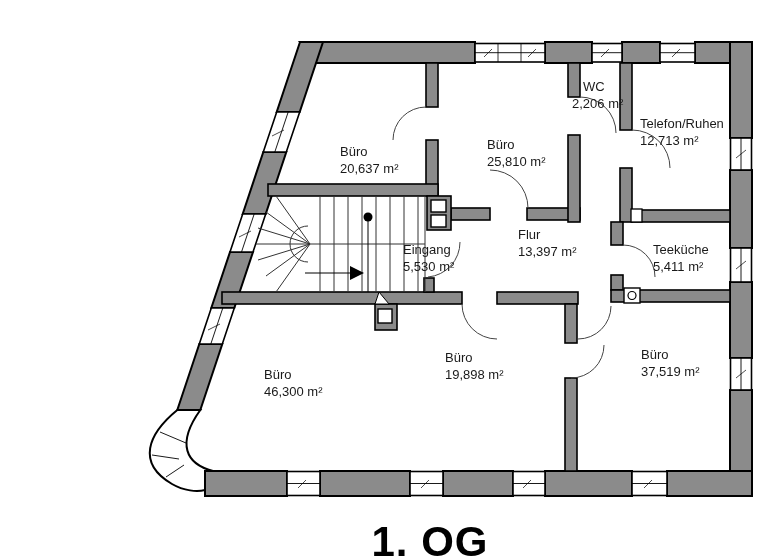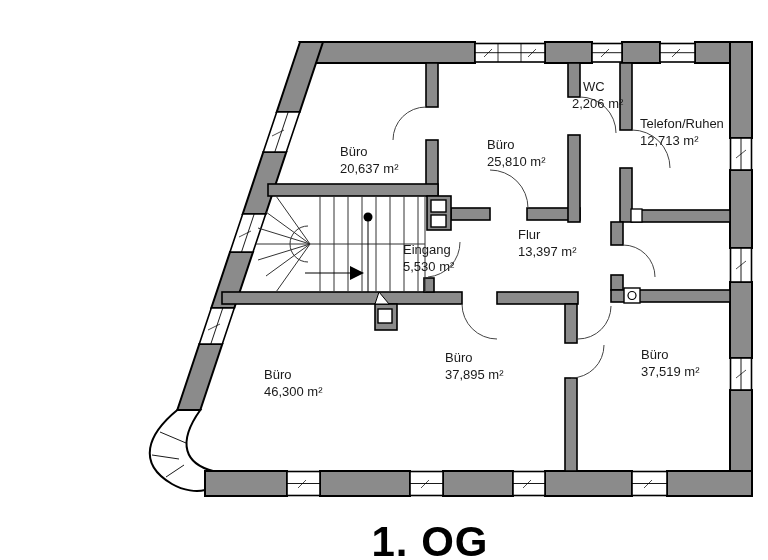--- a/index.html
+++ b/index.html
@@ -237,27 +237,31 @@
       <span>12,713 m²</span>
   </div>
   <div class="lbl" style="left:403px;top:241px;">
     <span>Eingang</span>
       <span>5,530 m²</span>
   </div>
   <div class="lbl" style="left:518px;top:226px;">
     <span>Flur</span>
       <span>13,397 m²</span>
   </div>
+  <div class="lbl" style="left:653px;top:241px;">
+    <span>Teeküche</span>
+      <span>5,411 m²</span>
+  </div>
   <div class="lbl" style="left:264px;top:366px;">
     <span>Büro</span>
       <span>46,300 m²</span>
   </div>
   <div class="lbl" style="left:445px;top:349px;">
     <span>Büro</span>
-      <span>37,895 m²</span>
+      <span>19,898 m²</span>
   </div>
   <div class="lbl" style="left:641px;top:346px;">
     <span>Büro</span>
       <span>37,519 m²</span>
   </div>
 
   <div id="floor-title">1. OG</div>
 
 </div>
 

